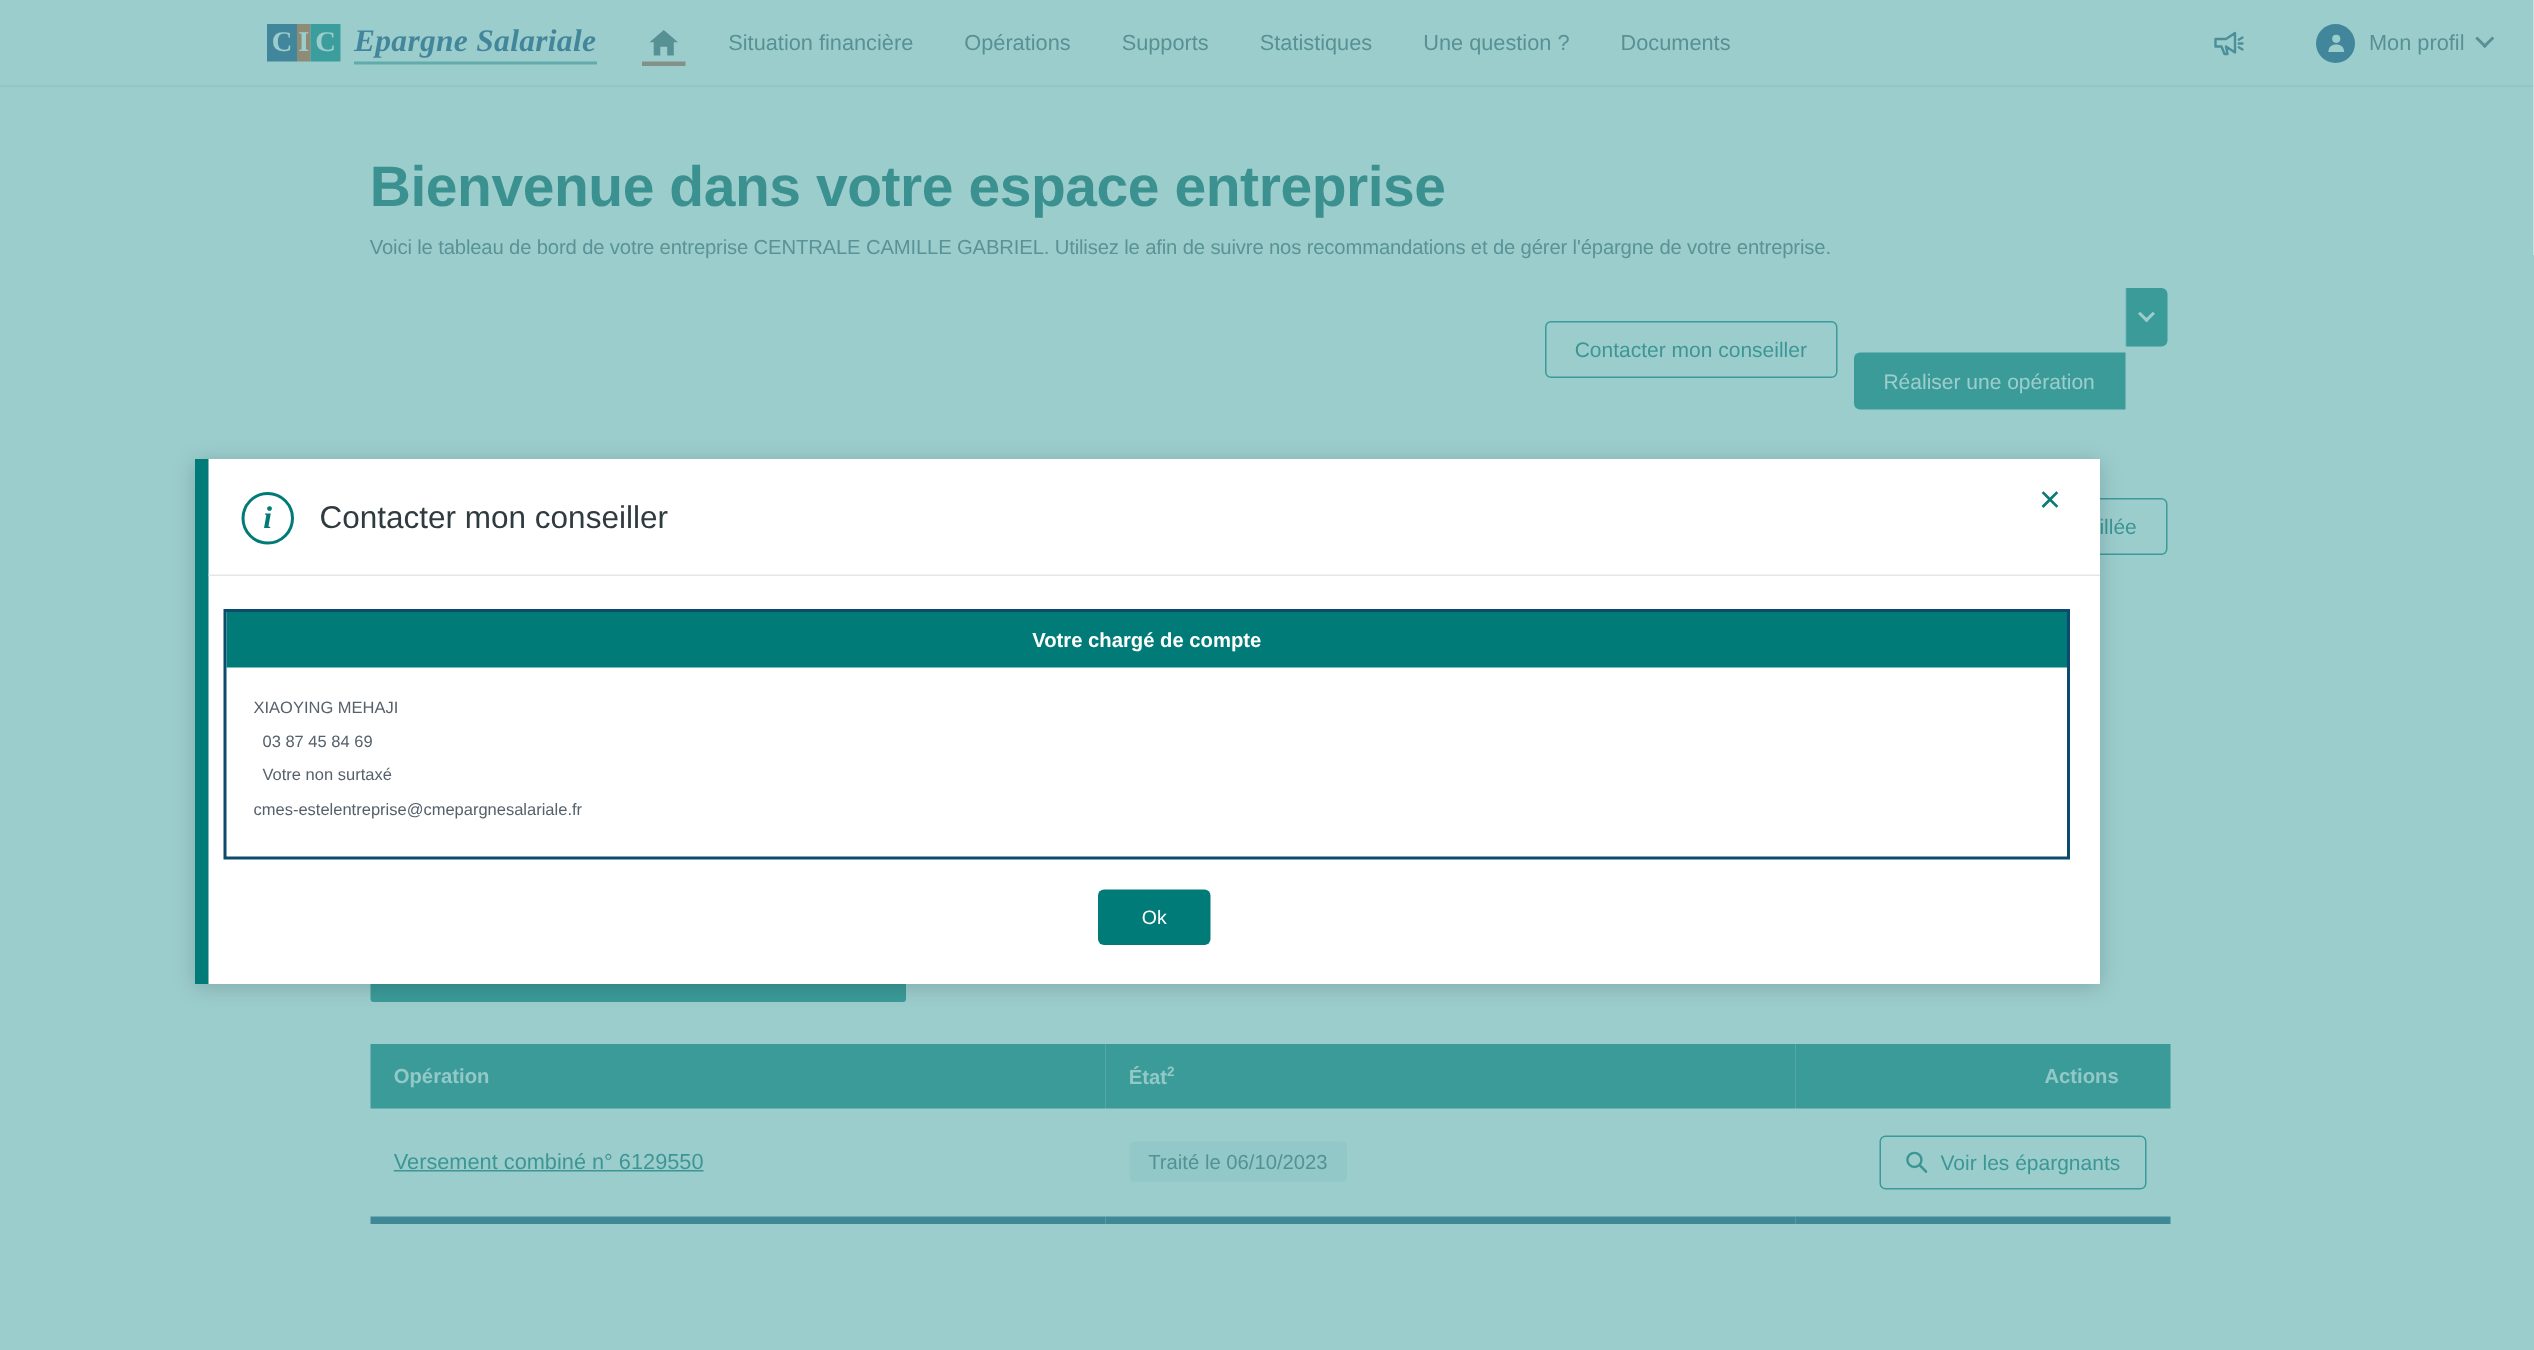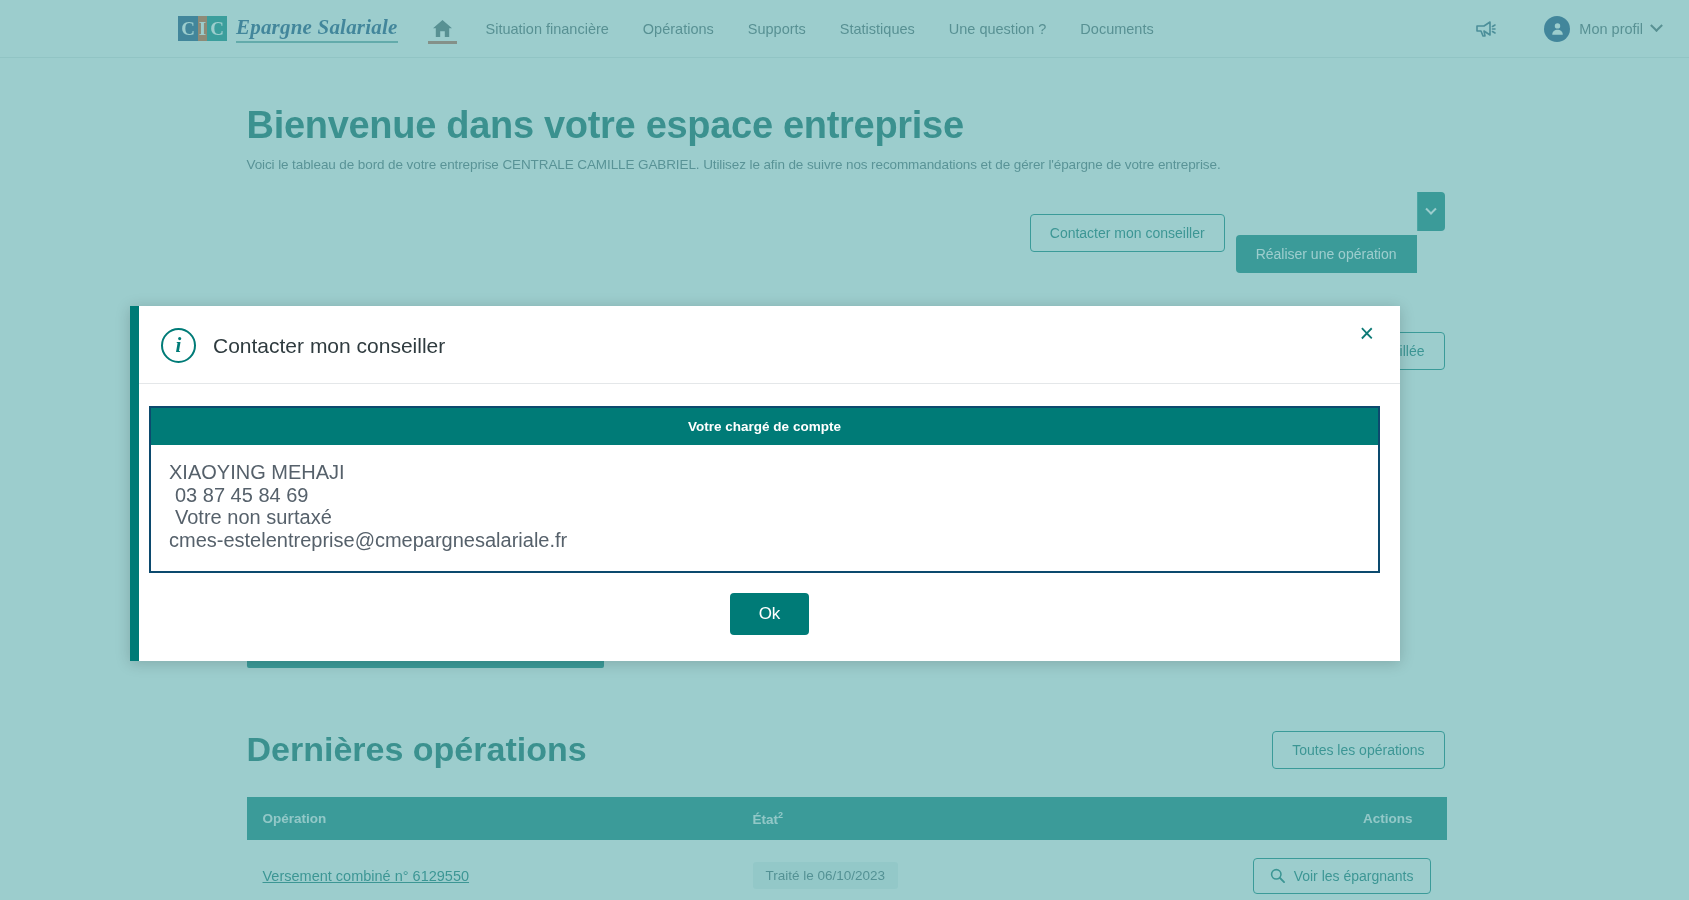--- a/index.html
+++ b/index.html
@@ -397,36 +397,36 @@
     color: #ffffff;
     font-size: 13.5px;
     font-weight: bold;
     text-align: center;
     padding: 11px 8px;
   }
   .acct-body {
     padding: 16px 18px 20px 18px;
   }
   .acct-line {
-    font-size: 20px;
+    font-size: 11px;
     color: #56616b;
     line-height: 22.5px;
   }
   .acct-line.indent { padding-left: 6px; }
   .modal-foot {
     padding: 20px 0 26px 0;
     display: flex;
     justify-content: center;
   }
   .btn-ok {
     background: #007b77;
     color: #ffffff;
     border: none;
     border-radius: 4px;
-    font-size: 17px;
+    font-size: 13px;
     padding: 11px 29px;
     cursor: pointer;
     font-family: inherit;
   }
 </style>
 </head>
 <body>
 
 <div class="page">
 
@@ -510,24 +510,20 @@
         <button class="btn-outline">Situation détaillée</button>
       </div>
 
       <div class="fin-row">
         <div class="fin-card"></div>
         <div class="donut-wrap">
           <div class="donut"></div>
         </div>
       </div>
 
-      <div class="ops-head-row">
-        <h2 class="ops-title">Dernières opérations</h2>
-        <button class="btn-outline">Toutes les opérations</button>
-      </div>
 
       <table class="ops">
         <thead>
           <tr>
             <th>Opération</th>
             <th class="c2">
               <span>État</span><span class="sup">2</span>
             </th>
             <th class="c3">Actions</th>
           </tr>

